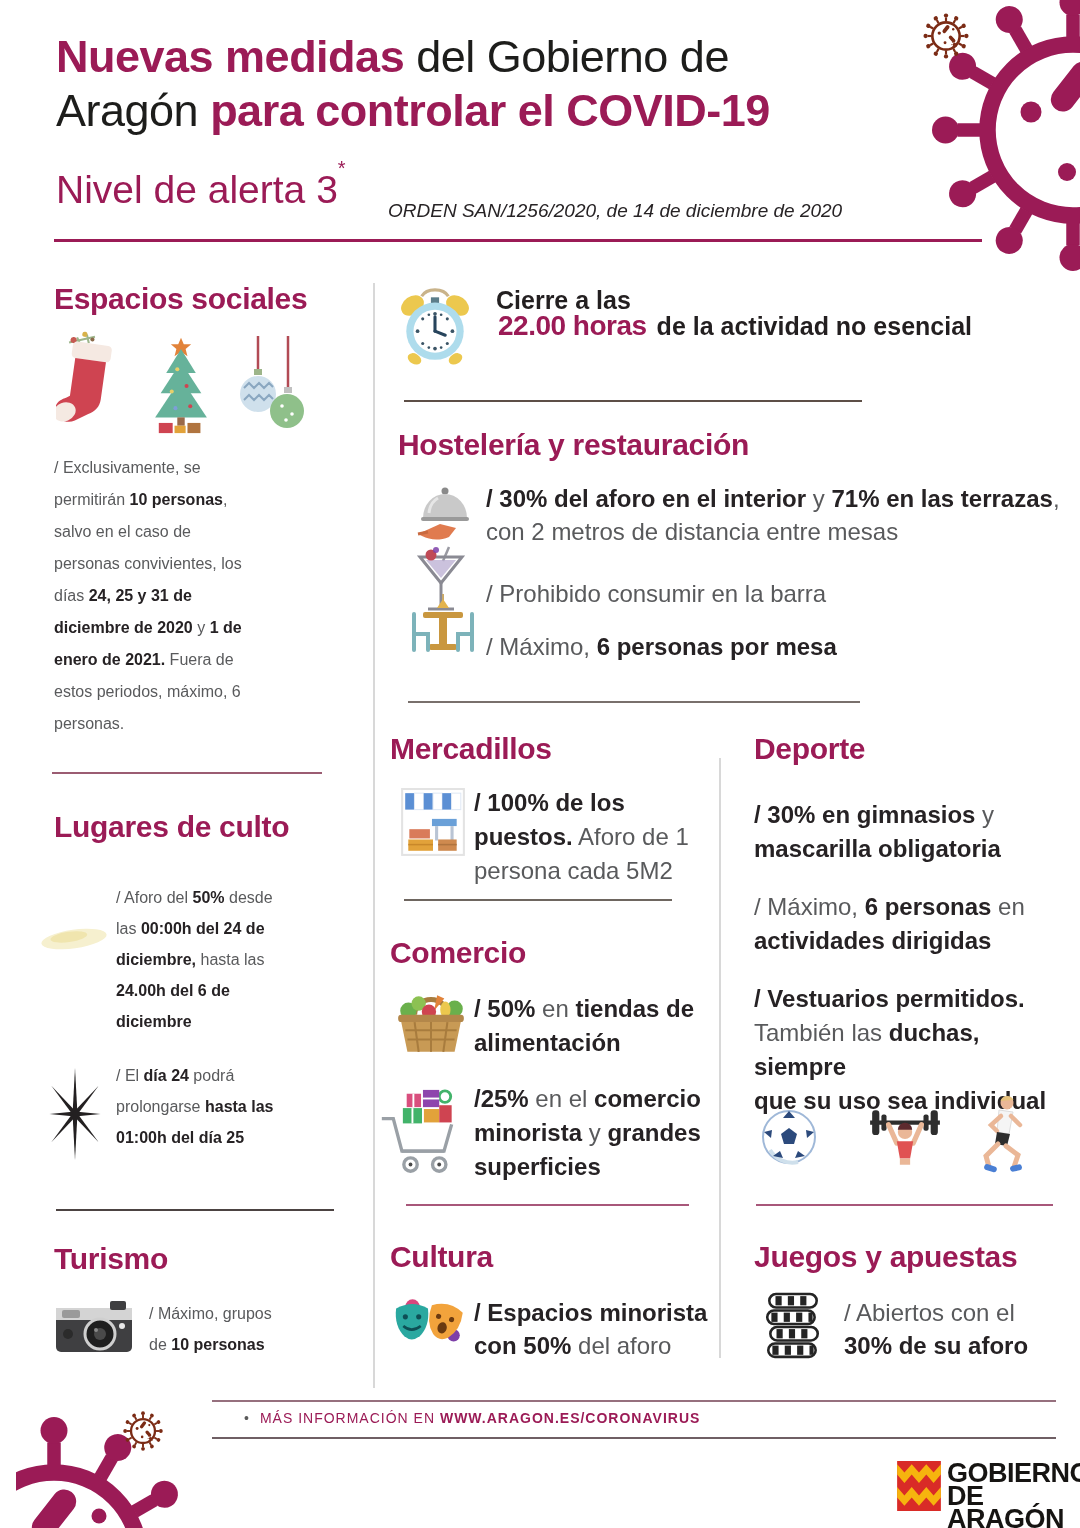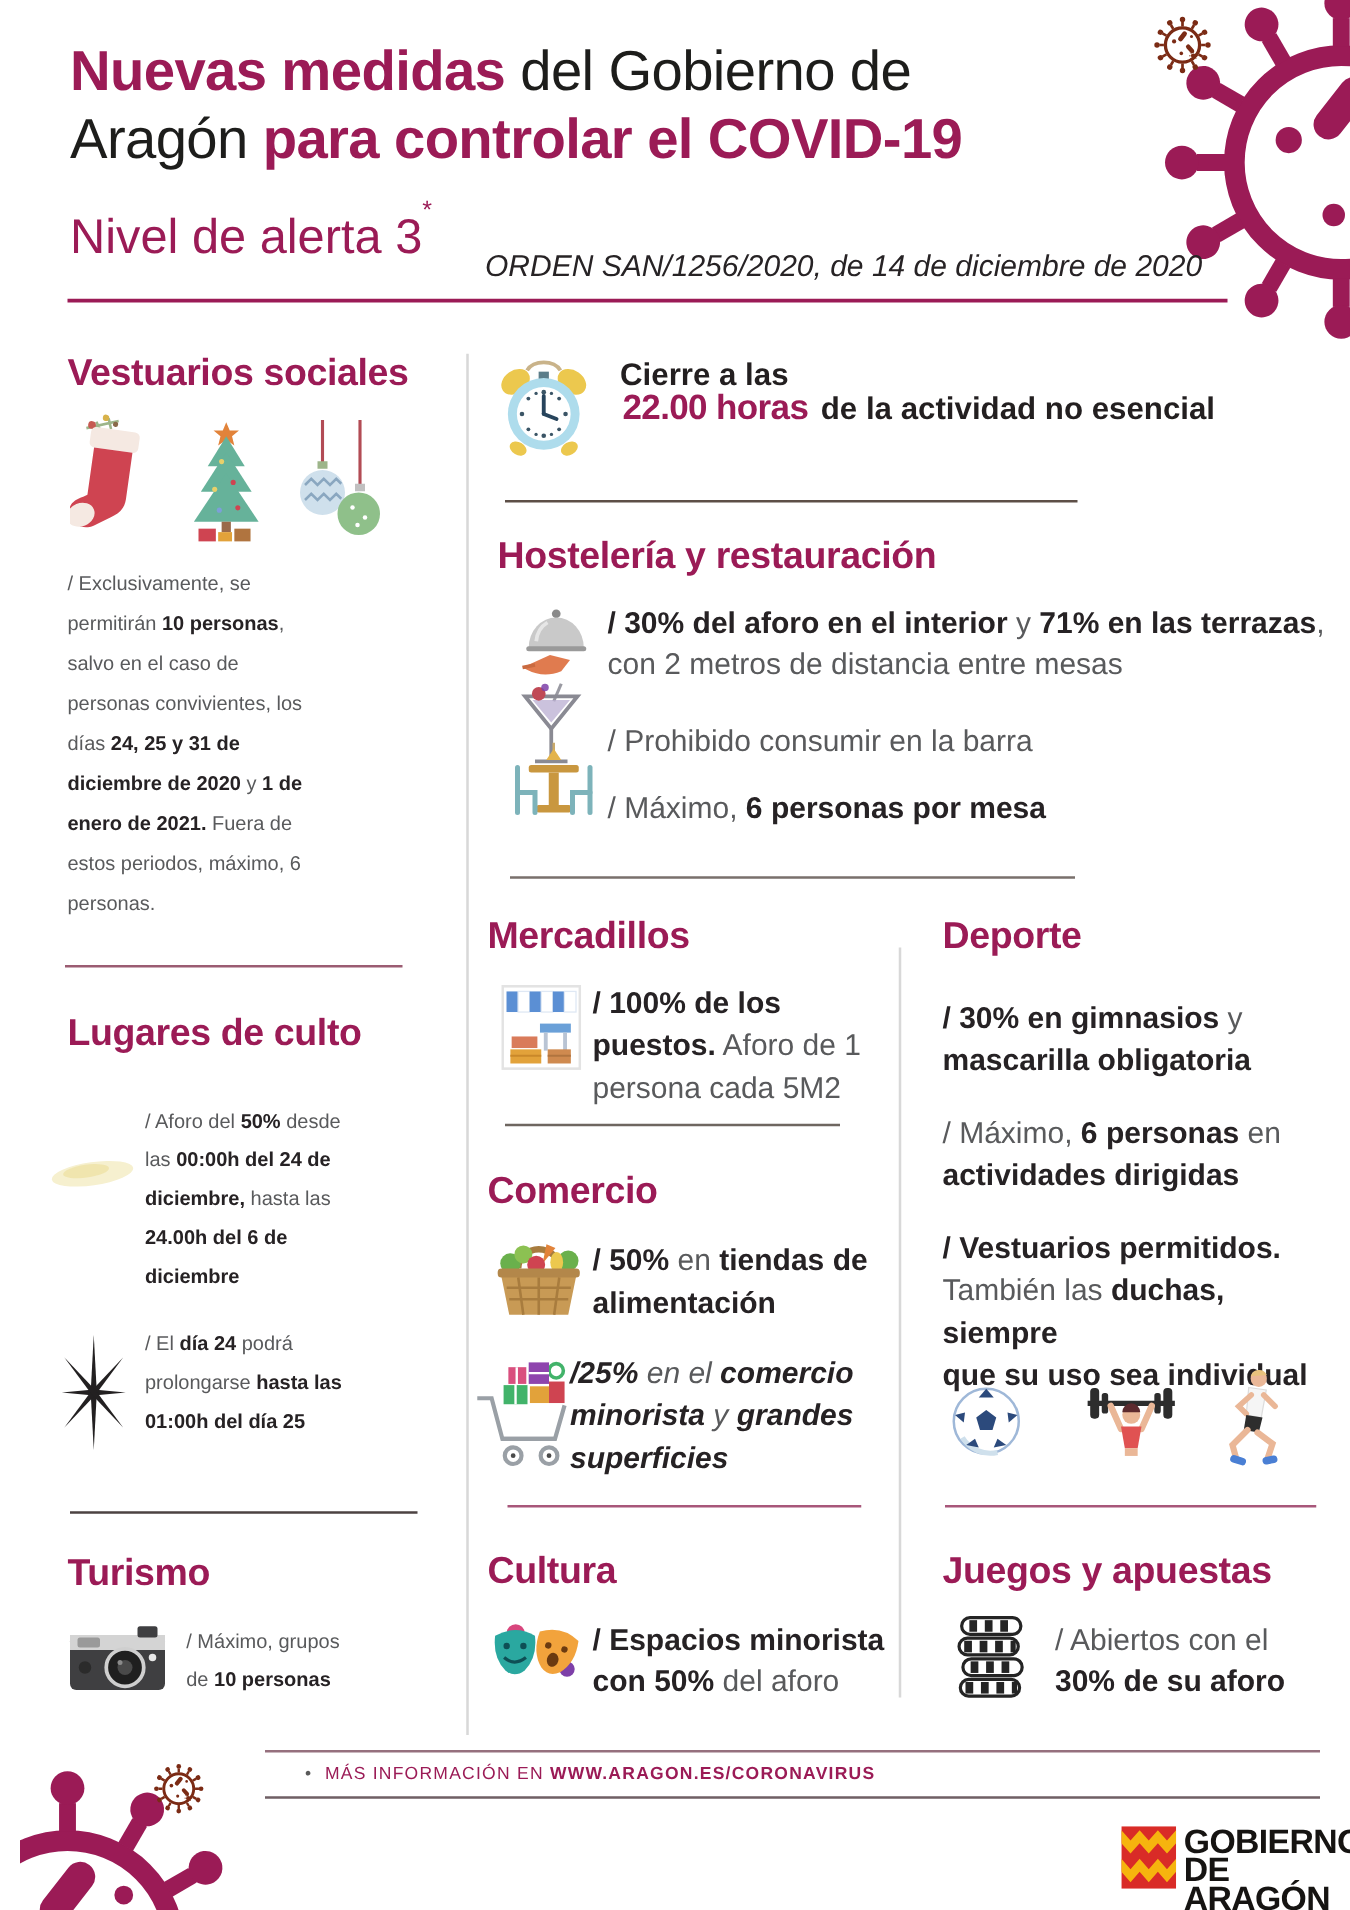--- a/index.html
+++ b/index.html
@@ -9,21 +9,21 @@
     --txtb:#262224;
   }
   html,body{margin:0;padding:0;background:#fff;}
   .page{position:relative;width:1080px;height:1528px;background:#fff;overflow:hidden;
         font-family:"Liberation Sans",sans-serif;margin-left:16px;}
   .abs{position:absolute;}
   .title{left:40px;top:30px;font-size:45px;line-height:54px;color:#1d1d1b;font-weight:400;letter-spacing:-0.5px;}
   .title b{color:var(--maroon);font-weight:700;}
   .alert{left:40px;top:168px;font-size:39px;color:var(--maroon);font-weight:400;}
   .alert sup{font-size:20px;top:-14px;position:relative;}
-  .orden{left:372px;top:200px;font-size:24px;font-style:italic;color:#272325;font-weight:400;}
+  .orden{left:372px;top:200px;font-size:19px;font-style:italic;color:#272325;font-weight:400;}
   .hrule{height:3px;background:var(--maroon);}
   .thin{height:2px;}
   .sec-h{font-size:30px;font-weight:700;color:var(--maroon);letter-spacing:-0.3px;}
   .bt{font-size:16px;line-height:31px;color:var(--txt);}
   .bt b{color:var(--txtb);font-weight:700;}
   .bt2{font-size:24px;line-height:33px;color:var(--txt);}
   .bt2 b{color:var(--txtb);font-weight:700;}
   .closure-lead{left:480px;top:286px;font-size:25px;font-weight:700;color:#231f20;}
   .closure-line{left:482px;top:310px;display:flex;align-items:baseline;white-space:nowrap;}
   .closure-time{font-size:28px;font-weight:700;color:var(--maroon);letter-spacing:-0.5px;}
@@ -137,21 +137,21 @@
   </div>
   <div class="abs alert">
     <span>Nivel de alerta 3</span><sup>*</sup>
   </div>
   <div class="abs orden">ORDEN SAN/1256/2020, de 14 de diciembre de 2020</div>
   <div class="abs hrule" style="left:38px;top:239px;width:928px;"></div>
 
   <div class="abs vdiv" style="left:357px;top:283px;height:1105px;"></div>
   <div class="abs vdiv" style="left:703px;top:758px;height:600px;"></div>
 
-  <div class="abs sec-h" style="left:38px;top:282px;">Vestuarios sociales</div>
+  <div class="abs sec-h" style="left:38px;top:282px;">Espacios sociales</div>
 
   <svg class="abs" style="left:40px;top:326px;" width="62" height="110" viewBox="0 0 60 105">
     <g transform="rotate(8 30 50)">
       <path d="M8 18 L32 9 M15 12 l5 8 M24 8 l3 8" stroke="#9db58a" stroke-width="2" fill="none"></path>
       <circle cx="12" cy="15" r="3" fill="#c65a52"></circle>
         <circle cx="22" cy="8" r="2.5" fill="#d8b24a"></circle>
         <circle cx="30" cy="12" r="2" fill="#8a6a4a"></circle>
       <rect x="12" y="16" width="38" height="16" rx="4" fill="#f5e9e2"></rect>
       <path d="M16 32 h30 v36 c0 8 -4 12 -10 16 l-12 8 c-8 5 -18 1 -20 -7 c-1.6 -7 3 -11 9 -14 l3 -2 z" fill="#cf4451"></path>
       <ellipse cx="13" cy="85" rx="11" ry="9" fill="#f5e9e2" transform="rotate(-30 13 85)"></ellipse>
@@ -350,21 +350,21 @@
     <rect x="64" y="18" width="13" height="18" fill="#cf4451"></rect>
     <g stroke="#9aa0a6" stroke-width="3.5" fill="none">
       <path d="M4 32 h12 l9 34 h44 l8 -28"></path>
       <line x1="25" y1="66" x2="69" y2="66"></line>
     </g>
     <circle cx="34" cy="80" r="7" fill="#fff" stroke="#9aa0a6" stroke-width="3.5"></circle>
       <circle cx="34" cy="80" r="2" fill="#4a4a4a"></circle>
     <circle cx="64" cy="80" r="7" fill="#fff" stroke="#9aa0a6" stroke-width="3.5"></circle>
       <circle cx="64" cy="80" r="2" fill="#4a4a4a"></circle>
   </svg>
-  <div class="abs bt2" style="left:440px;top:1082px;width:250px;line-height:34px;font-style:italic;"><b>/25%</b> en el <b>comercio</b><br><b>minorista</b> y <b>grandes</b><br><b>superficies</b></div>
+  <div class="abs bt2" style="left:458px;top:1082px;width:250px;line-height:34px;"><b>/25%</b> en el <b>comercio</b><br><b>minorista</b> y <b>grandes</b><br><b>superficies</b></div>
   <div class="abs thin" style="left:390px;top:1204px;width:283px;background:#a8577a;"></div>
 
   <div class="abs sec-h" style="left:374px;top:1240px;">Cultura</div>
   <svg class="abs" style="left:376px;top:1292px;" width="76" height="64" viewBox="0 0 74 62">
     <circle cx="20" cy="14" r="7" fill="#d8467d"></circle>
       <circle cx="60" cy="42" r="6" fill="#7d3fa8"></circle>
     <path d="M4 16 q16 -9 31 0 q2 17 -8 27 q-8 6 -15 0 q-10 -10 -8 -27z" fill="#2aa8a0"></path>
     <circle cx="13" cy="24" r="2.5" fill="#0e4f55"></circle>
       <circle cx="26" cy="24" r="2.5" fill="#0e4f55"></circle>
     <path d="M11 33 q8 7 17 0" stroke="#0e4f55" stroke-width="2.5" fill="none"></path>

